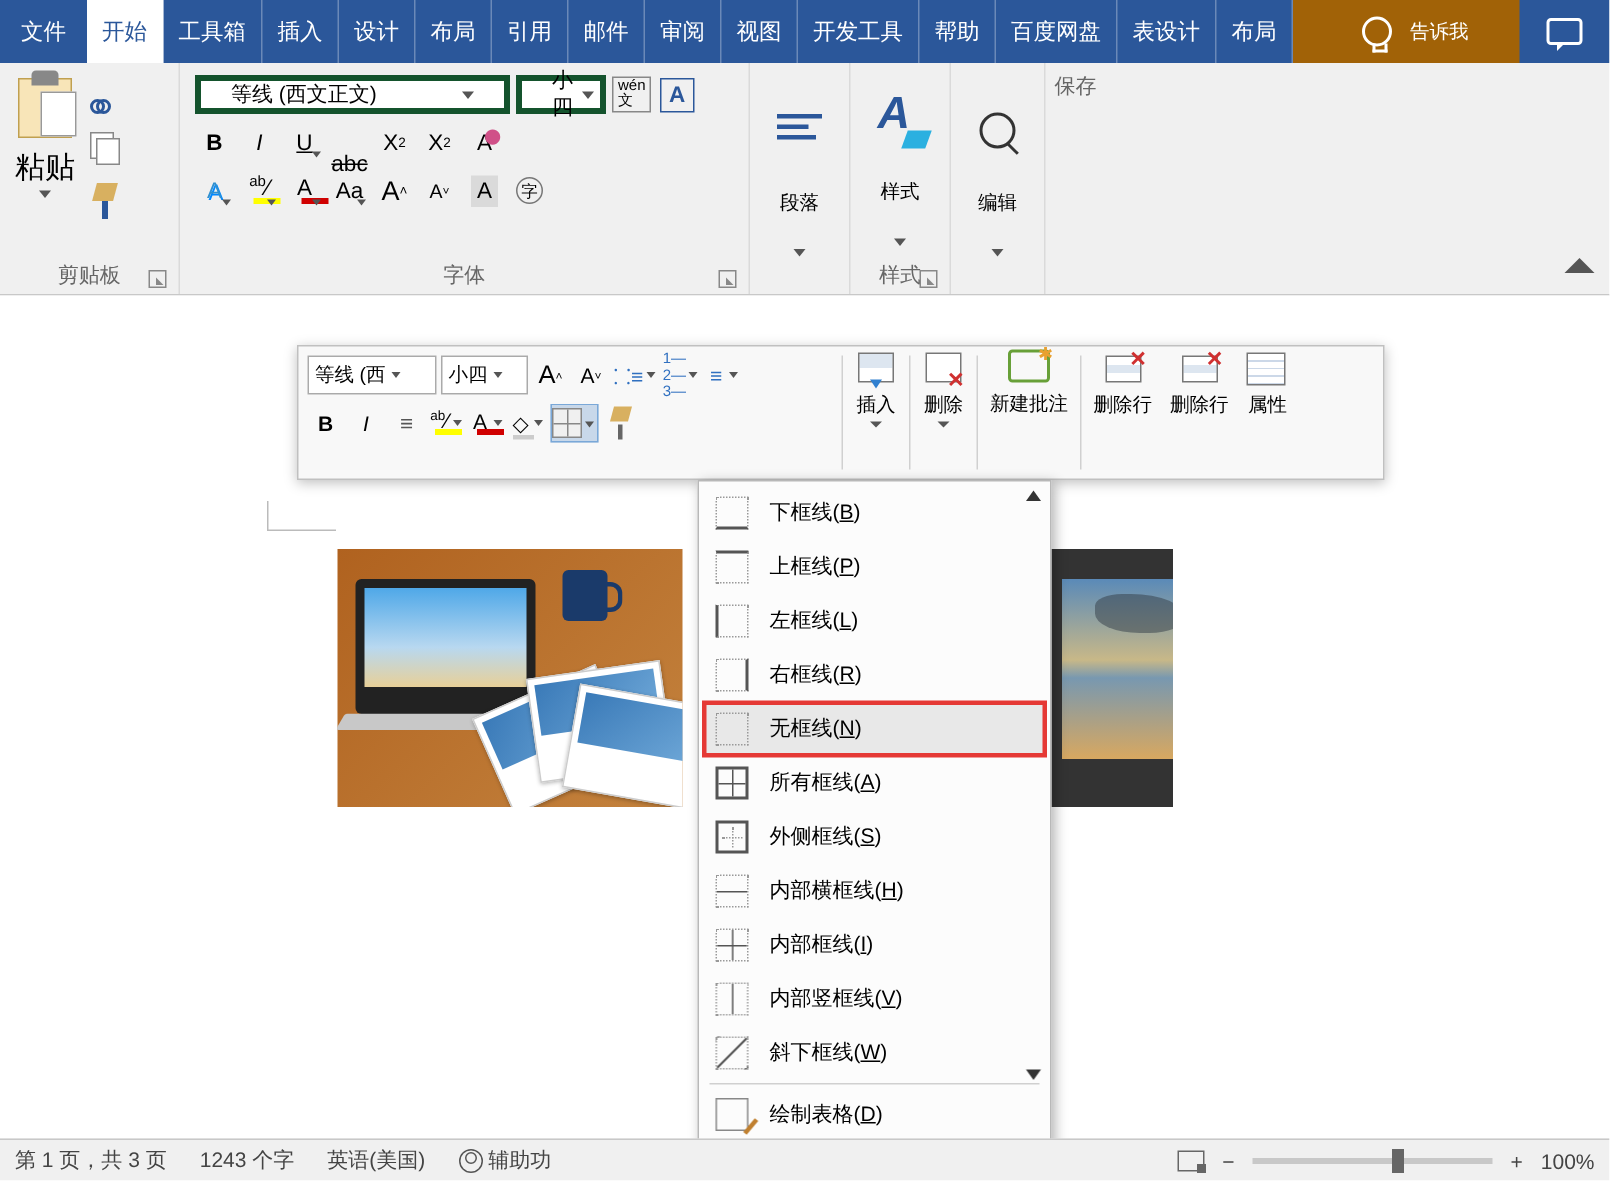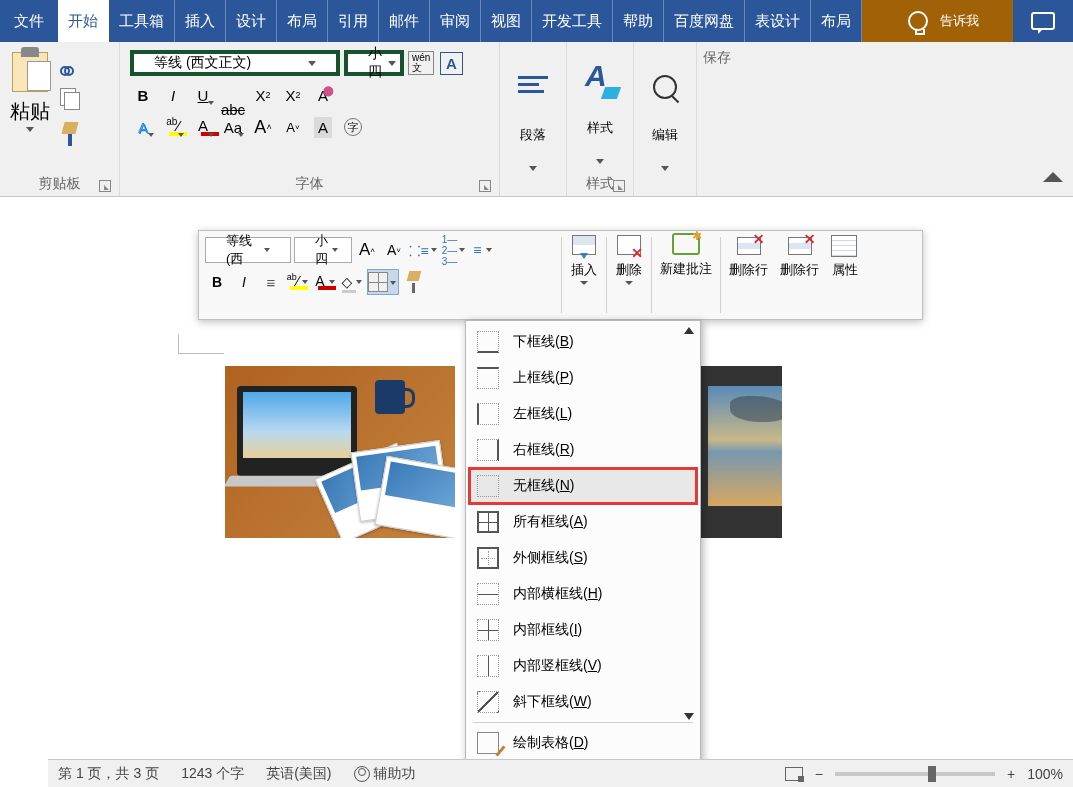--- a/index.html
+++ b/index.html
@@ -90,21 +90,21 @@
 .img-right:after{content:"";position:absolute;top:30px;left:30px;width:60px;height:26px;background:rgba(50,60,70,0.5);border-radius:30% 60% 40% 50%;}
 
 
 .minitb{position:absolute;left:198px;top:230px;width:725px;height:90px;background:#F8F8F8;border:1px solid #C0C0C0;box-shadow:0 2px 8px rgba(0,0,0,0.25);display:flex;}
 .minitb .mrow{display:flex;flex-direction:column;padding:6px;gap:6px;}
 .minitb .sep{width:1px;background:#D0D0D0;margin:6px 2px;}
 .mr{display:flex;align-items:center;gap:3px;}
 .mbtn{min-width:24px;height:26px;display:flex;align-items:center;justify-content:center;cursor:pointer;position:relative;font-size:14px;}
 .mbtn.dd{padding-right:10px;}
 .mbtn.dd:after{content:"";position:absolute;right:2px;top:11px;width:0;height:0;border-left:3px solid transparent;border-right:3px solid transparent;border-top:4px solid #555;}
-.mfs{height:26px;border:1px solid #AAA;background:#fff;padding:0 20px;display:flex;align-items:center;font-size:13px;}
+.mfs{height:26px;border:1px solid #AAA;background:#fff;padding:0 4px;display:flex;align-items:center;font-size:13px;}
 .mfs .arrow{margin-left:4px;width:0;height:0;border-left:3px solid transparent;border-right:3px solid transparent;border-top:4px solid #555;}
 .vbtn{display:flex;flex-direction:column;align-items:center;padding:2px 6px;cursor:pointer;font-size:13px;gap:2px;}
 .vbtn .vico{width:28px;height:26px;}
 .insert-ico{position:relative;}
 .insert-ico:before{content:"";position:absolute;width:22px;height:18px;border:1px solid #777;top:2px;left:2px;background:linear-gradient(#DDE6F0,#DDE6F0 50%,#fff 50%);}
 .insert-ico:after{content:"";position:absolute;width:0;height:0;border-left:4px solid transparent;border-right:4px solid transparent;border-top:6px solid #3080D0;bottom:0;left:10px;}
 .del-ico{position:relative;}
 .del-ico:before{content:"";position:absolute;width:22px;height:18px;border:1px solid #777;top:2px;left:2px;background:#fff;}
 .del-ico:after{content:"✕";position:absolute;color:#D03030;font-weight:bold;bottom:-2px;right:0;font-size:14px;}
 .comment-ico{position:relative;}
@@ -150,21 +150,21 @@
 .b-hr{width:22px;height:22px;display:flex;flex-direction:column;justify-content:center;gap:3px;}
 .b-hr span{height:1px;background:#888;}
 .b-hr span:nth-child(2){height:2px;background:#3070C0;}
 .b-draw{border:1px solid #888;position:relative;}
 .b-draw:after{content:"";position:absolute;right:-4px;bottom:-4px;width:3px;height:12px;background:#C08030;transform:rotate(40deg);}
 .scroll-up{position:absolute;right:6px;top:6px;width:0;height:0;border-left:5px solid transparent;border-right:5px solid transparent;border-bottom:7px solid #333;}
 .scroll-dn{position:absolute;right:6px;bottom:44px;width:0;height:0;border-left:5px solid transparent;border-right:5px solid transparent;border-top:7px solid #333;}
 u.k{text-decoration:underline;}
 
 
-.statusbar{position:absolute;left:0;right:0;bottom:0;height:28px;background:#F0F0F0;border-top:1px solid #C8C8C8;display:flex;align-items:center;padding:0 10px;gap:22px;font-size:14px;color:#444;margin-left:48px;}
+.statusbar{position:absolute;left:0;right:0;bottom:0;height:28px;background:#F0F0F0;border-top:1px solid #C8C8C8;display:flex;align-items:center;padding:0 10px;gap:22px;font-size:14px;color:#444;}
 .statusbar .right{margin-left:auto;display:flex;align-items:center;gap:12px;}
 .slider{width:160px;height:4px;background:#C8C8C8;position:relative;}
 .slider:before{content:"";position:absolute;left:58%;top:-6px;width:8px;height:16px;background:#666;}
 .acc-ico{width:16px;height:16px;border:1.5px solid #555;border-radius:50%;position:relative;display:inline-block;vertical-align:middle;margin-right:4px;}
 .acc-ico:before{content:"";position:absolute;width:6px;height:6px;border:1.5px solid #555;border-radius:50%;top:1px;left:3px;}
 .view-ico{width:18px;height:14px;border:1px solid #666;display:inline-block;position:relative;}
 .view-ico:after{content:"";position:absolute;right:-2px;bottom:-2px;width:6px;height:6px;background:#666;}
 .comment-bubble{width:24px;height:18px;border:2px solid #fff;border-radius:3px;position:relative;}
 .comment-bubble:after{content:"";position:absolute;bottom:-6px;left:5px;width:0;height:0;border-top:6px solid #fff;border-right:6px solid transparent;}
 </style>

